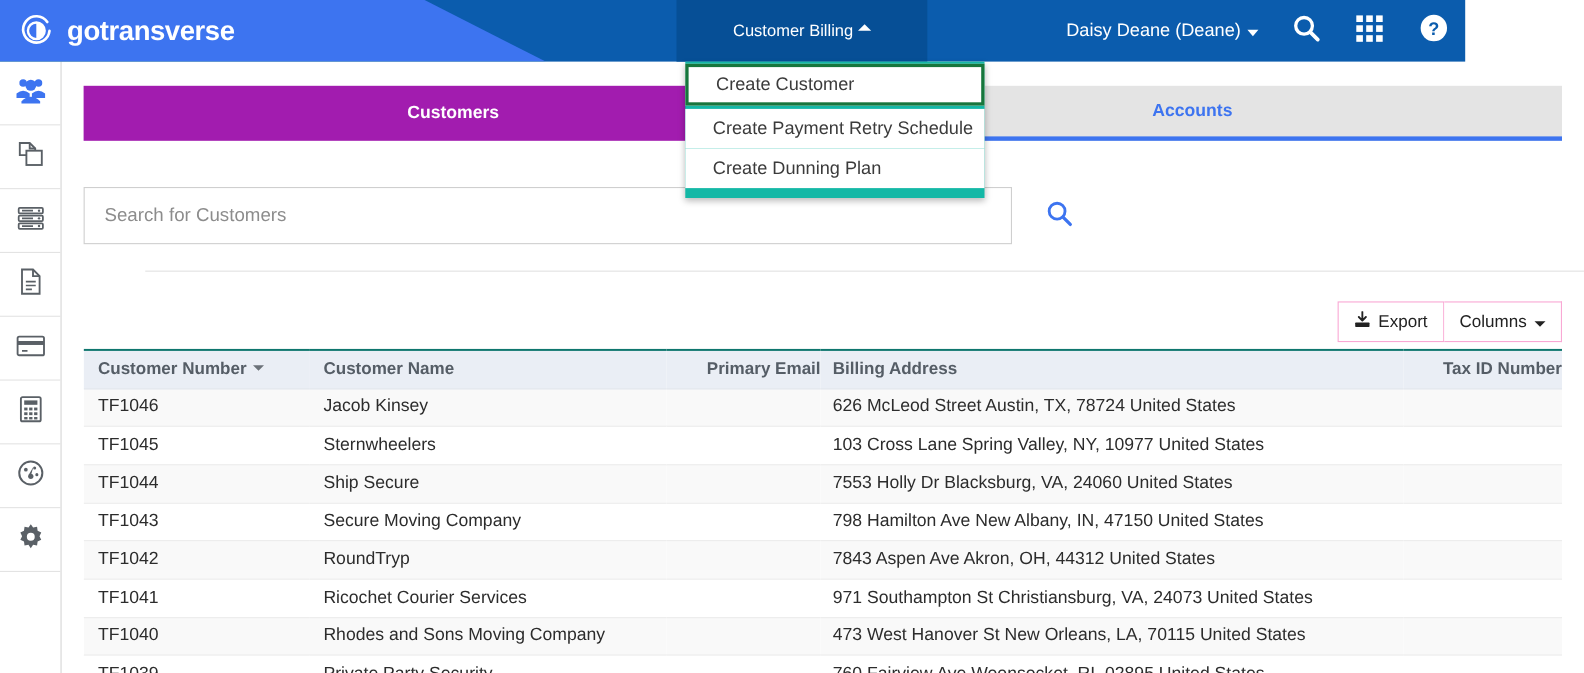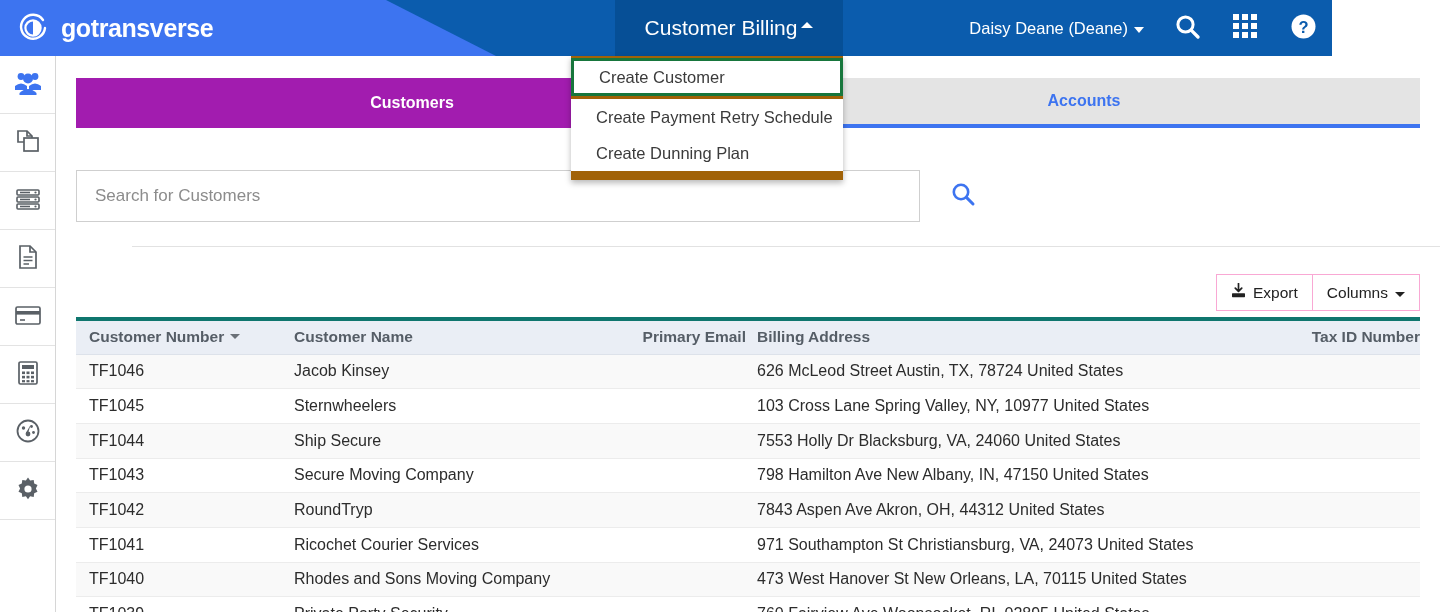--- a/index.html
+++ b/index.html
@@ -36,21 +36,21 @@
     color: #ffffff; font-size: 25px; font-weight: bold;
     letter-spacing: -0.4px; line-height: 1;
   }
 
   .nav-billing {
     position: absolute; left: 615px; top: 0;
     height: 56px; min-width: 228px;
     background: #064F96;
     display: flex; align-items: center; justify-content: center;
     gap: 2px; padding: 0 18px;
-    color: #ffffff; font-size: 21px; font-weight: normal;
+    color: #ffffff; font-size: 15px; font-weight: normal;
     cursor: pointer; z-index: 3;
   }
   .caret-up {
     display: inline-block; width: 0; height: 0;
     border-left: 6px solid transparent;
     border-right: 6px solid transparent;
     border-bottom: 6px solid #ffffff;
     margin-left: 2px; margin-bottom: 7px;
   }
 
@@ -71,22 +71,22 @@
     margin-top: 3px;
   }
   .hdr-icon {
     width: 58px; height: 56px;
     display: flex; align-items: center; justify-content: center;
     cursor: pointer; color: #ffffff;
   }
 
   
   .dropdown {
-    position: absolute; left: 571px; top: 56px;
-    width: 272px; background: #a16207;
+    position: absolute; left: 623px; top: 56px;
+    width: 272px; background: #14b8a6;
     box-shadow: 0 3px 6px rgba(0,0,0,0.28);
     z-index: 60; padding: 0 0 9px 0;
   }
   .dd-item {
     height: 36px; display: flex; align-items: center;
     padding-left: 25px; font-size: 16.5px; color: #3b3b3b;
     cursor: pointer; background: #ffffff;
   }
   .dd-item.highlighted {
     border: 3px solid #17763C;
@@ -172,21 +172,21 @@
   
   .table-wrap {
     position: absolute; left: 20px; top: 261px;
     width: 1344px; height: 295px; overflow: hidden;
   }
   table { width: 100%; border-collapse: collapse; table-layout: fixed; }
   thead th {
     background: #eaeef5; height: 35px;
     font-size: 15.5px; font-weight: bold; color: #555d66;
     text-align: left; padding: 0 13px;
-    border-top: 4px solid #0f766e;
+    border-top: 2px solid #0f766e;
     border-bottom: 1px solid #dde2ea;
     white-space: nowrap;
   }
   th.c-num { width: 205px; }
   th.c-name { width: 325px; }
   th.c-email { width: 140px; text-align: right; padding-right: 0; }
   th.c-addr { width: 530px; padding-left: 11px; }
   th.c-tax { width: 144px; text-align: right; padding-right: 0; }
   .sort-caret {
     display: inline-block; width: 0; height: 0;

